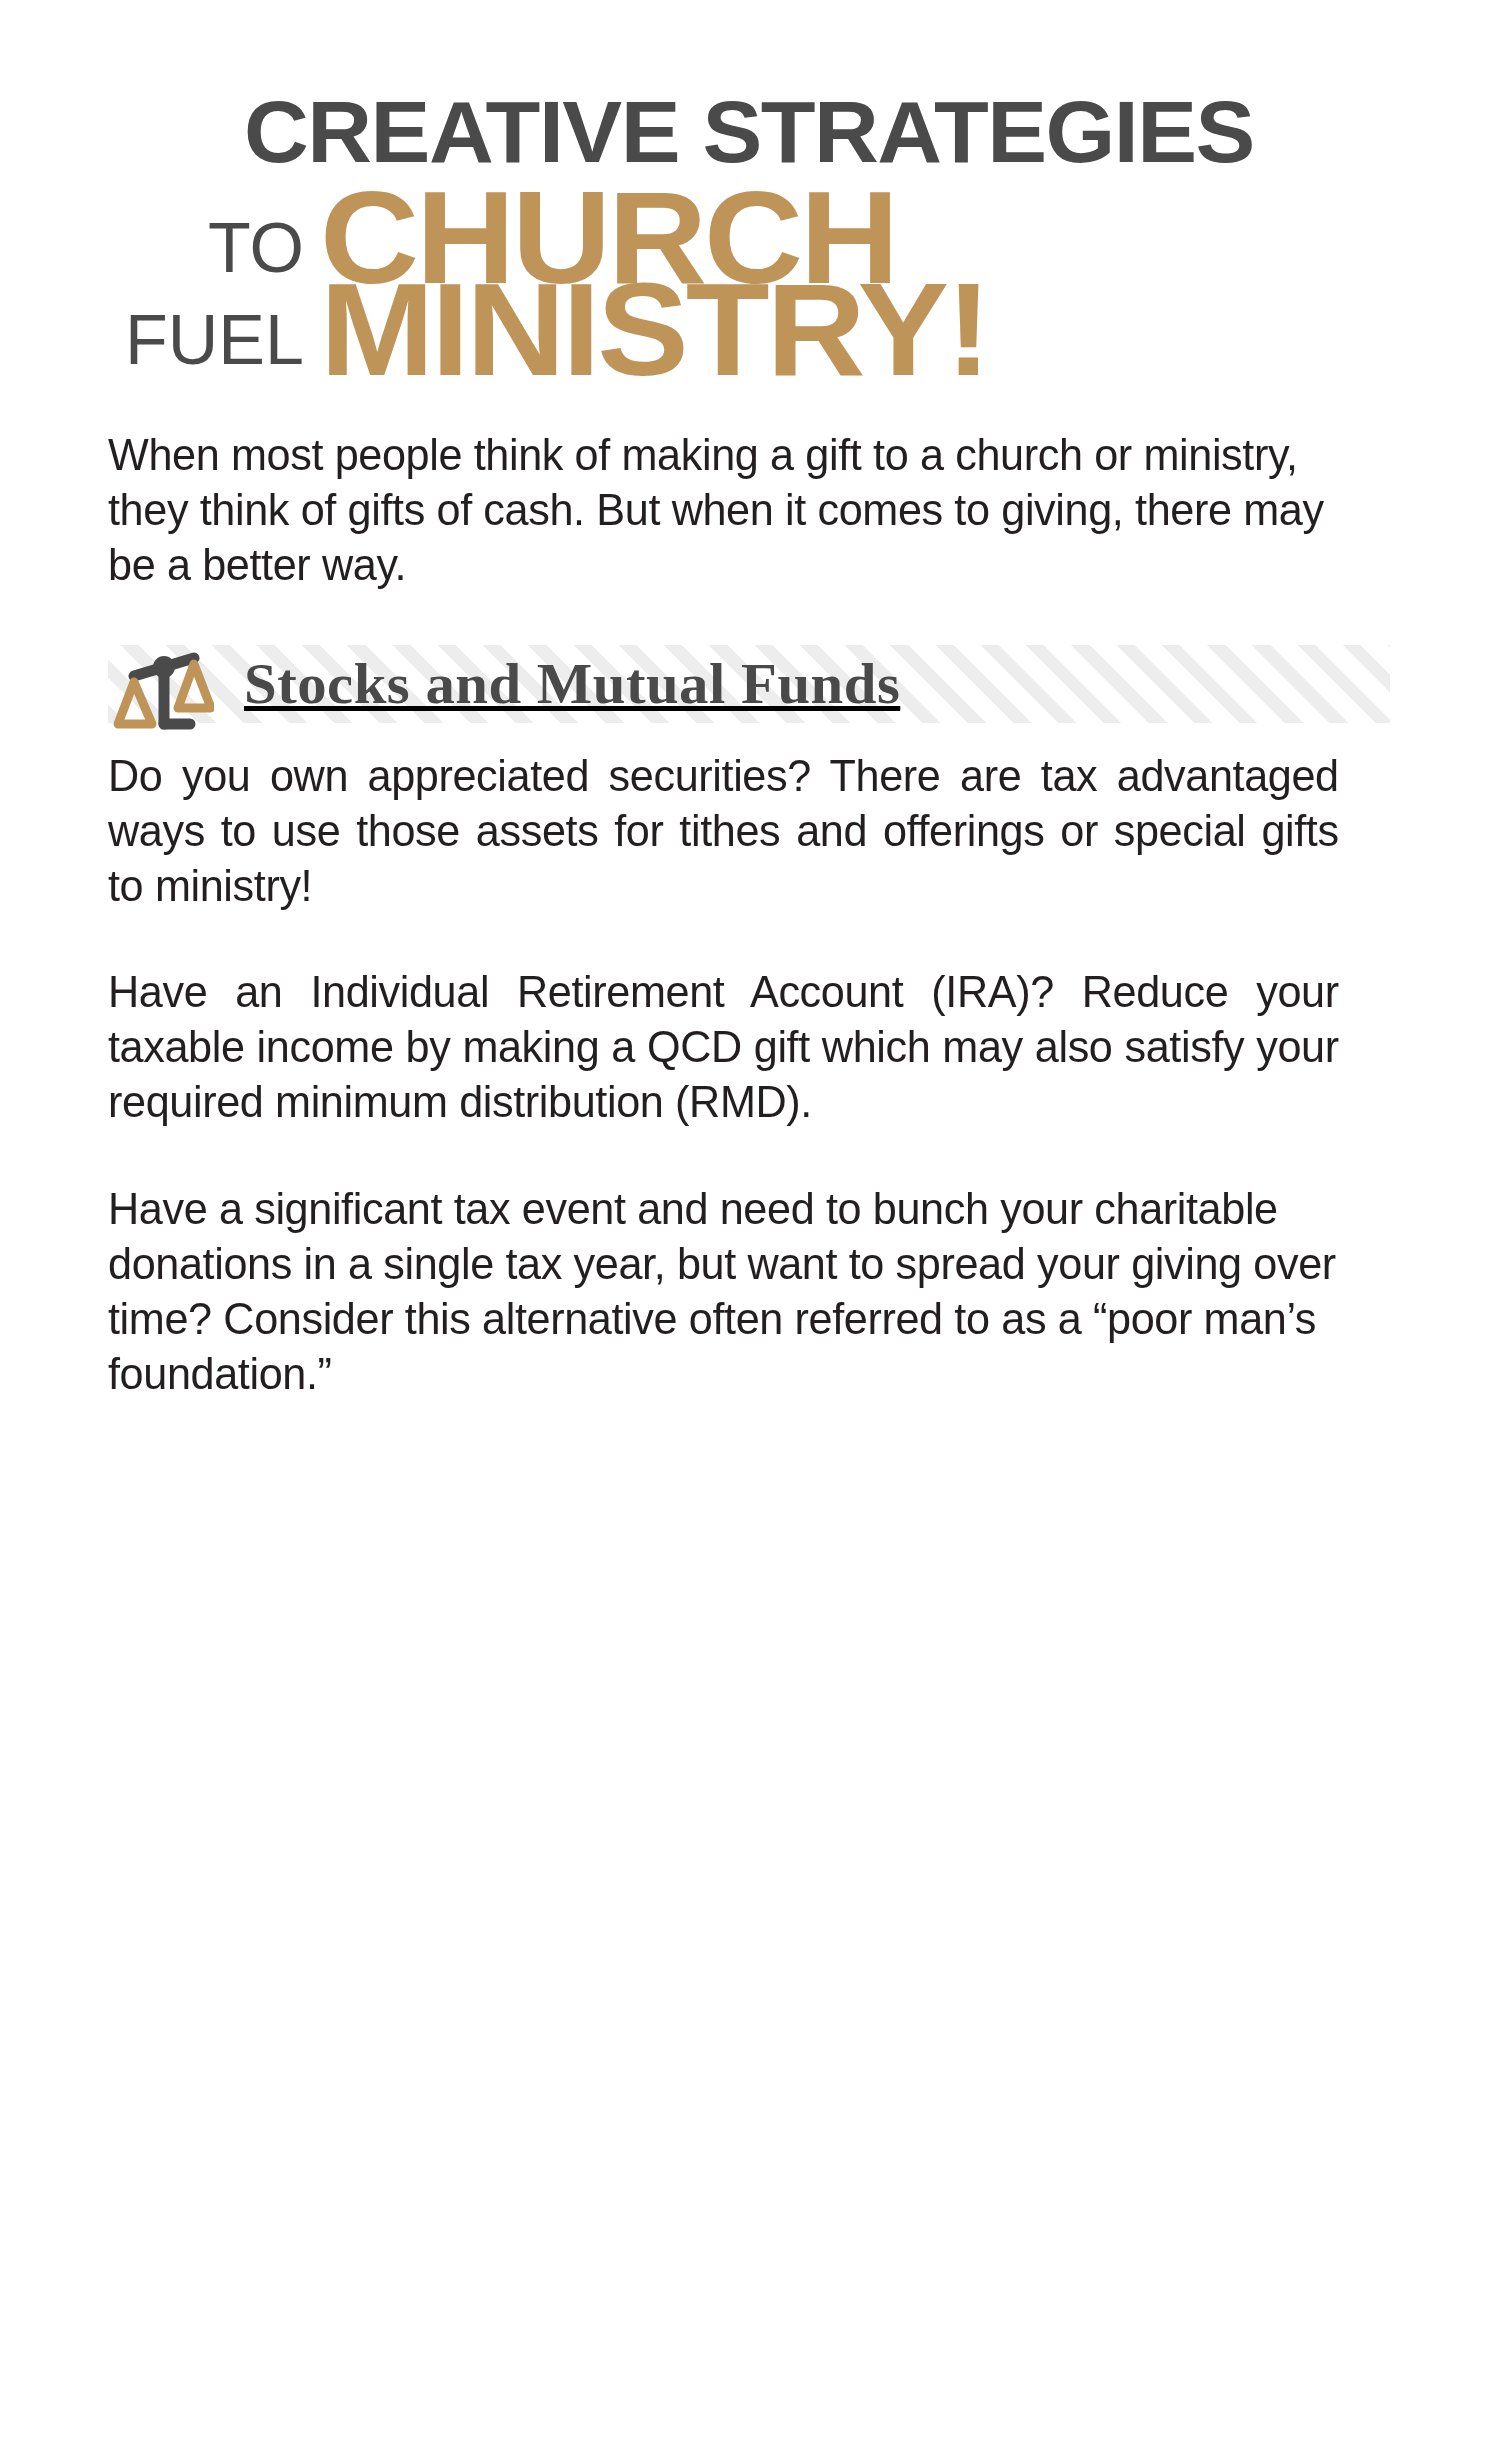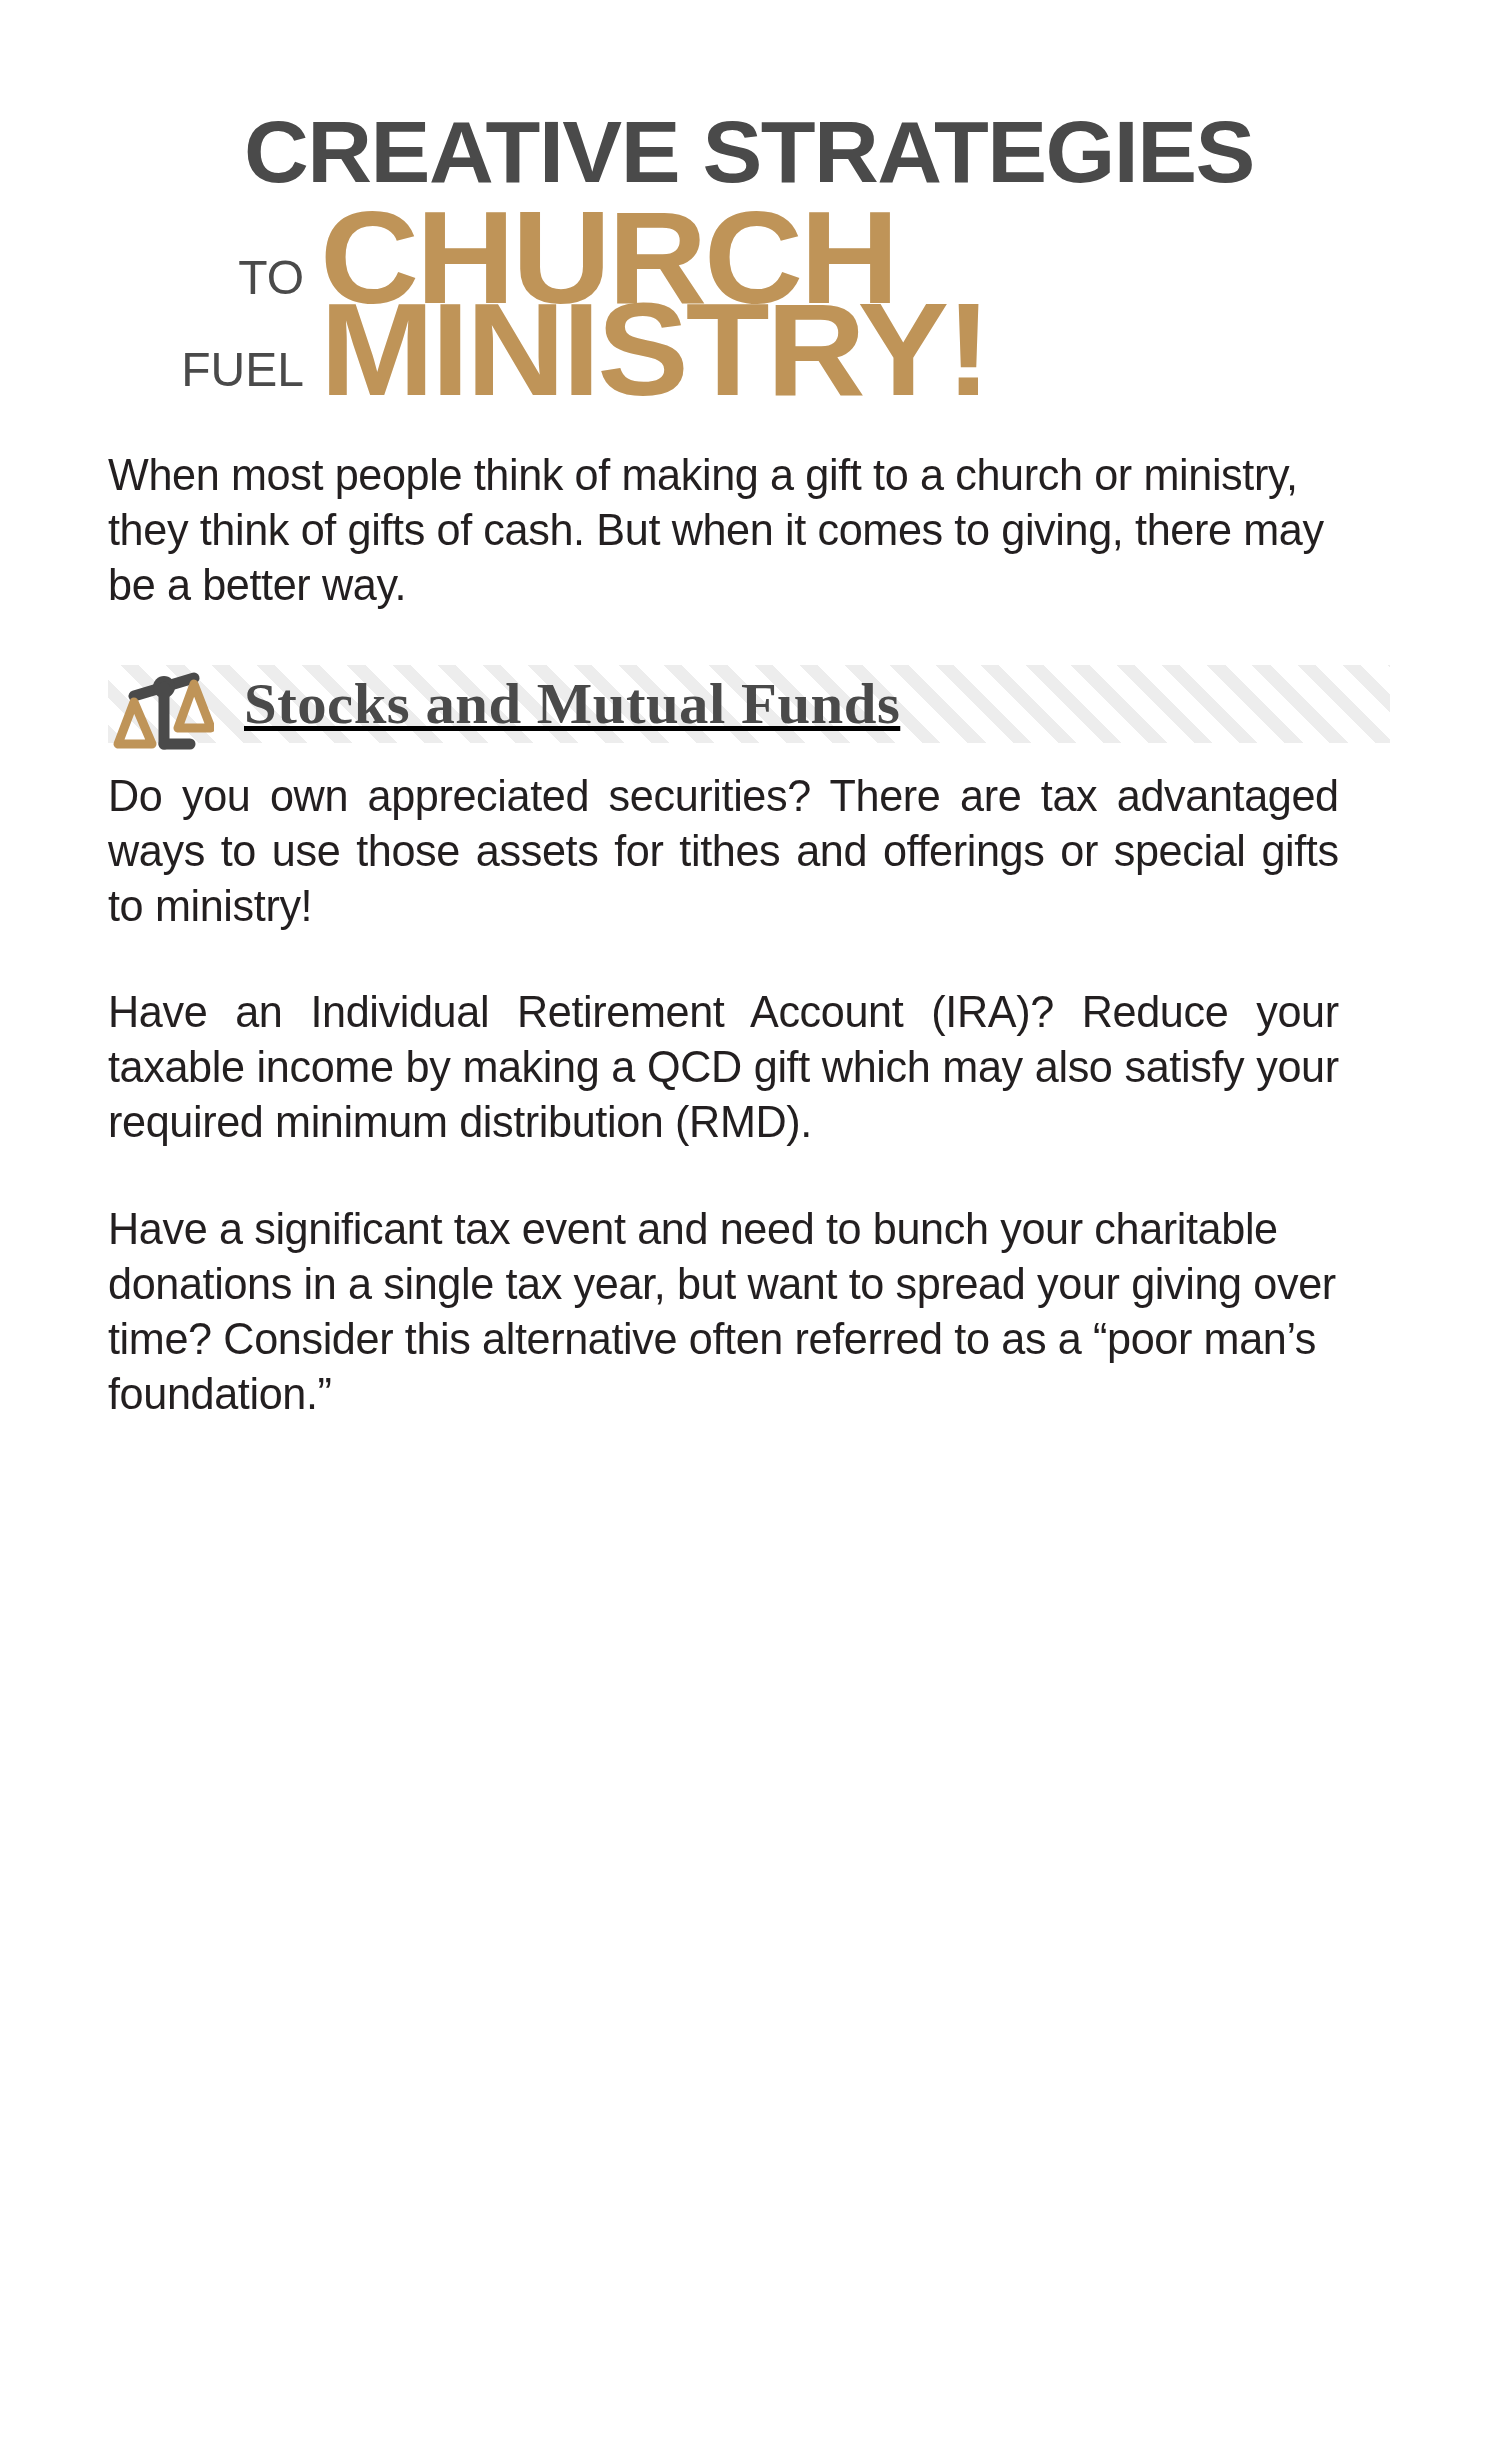--- a/index.html
+++ b/index.html
@@ -18,21 +18,20 @@
     width: 1498px;
     height: 2448px;
     background: #ffffff;
     overflow: hidden;
     box-sizing: border-box;
   }
 
   
   .masthead {
     padding: 92px 108px 0 108px;
-    margin-top: 20px;
   }
   .mh-line1 {
     font-family: "Liberation Sans", sans-serif;
     font-weight: 700;
     font-size: 88px;
     letter-spacing: -1.5px;
     line-height: 0.92;
     color: #4a4a4a;
     text-align: center;
     transform: scaleX(1.02);
@@ -42,21 +41,21 @@
   .mh-row {
     display: flex;
     align-items: flex-end;
     justify-content: flex-start;
     line-height: 0.86;
     margin-top: 6px;
   }
   .mh-small {
     font-family: "Liberation Sans", sans-serif;
     font-weight: 400;
-    font-size: 48px;
+    font-size: 70px;
     color: #4a4a4a;
     letter-spacing: 0px;
     text-align: right;
     width: 212px;
     display: inline-block;
     padding-bottom: 12px;
     padding-right: 16px;
     box-sizing: border-box;
   }
   .mh-big {

